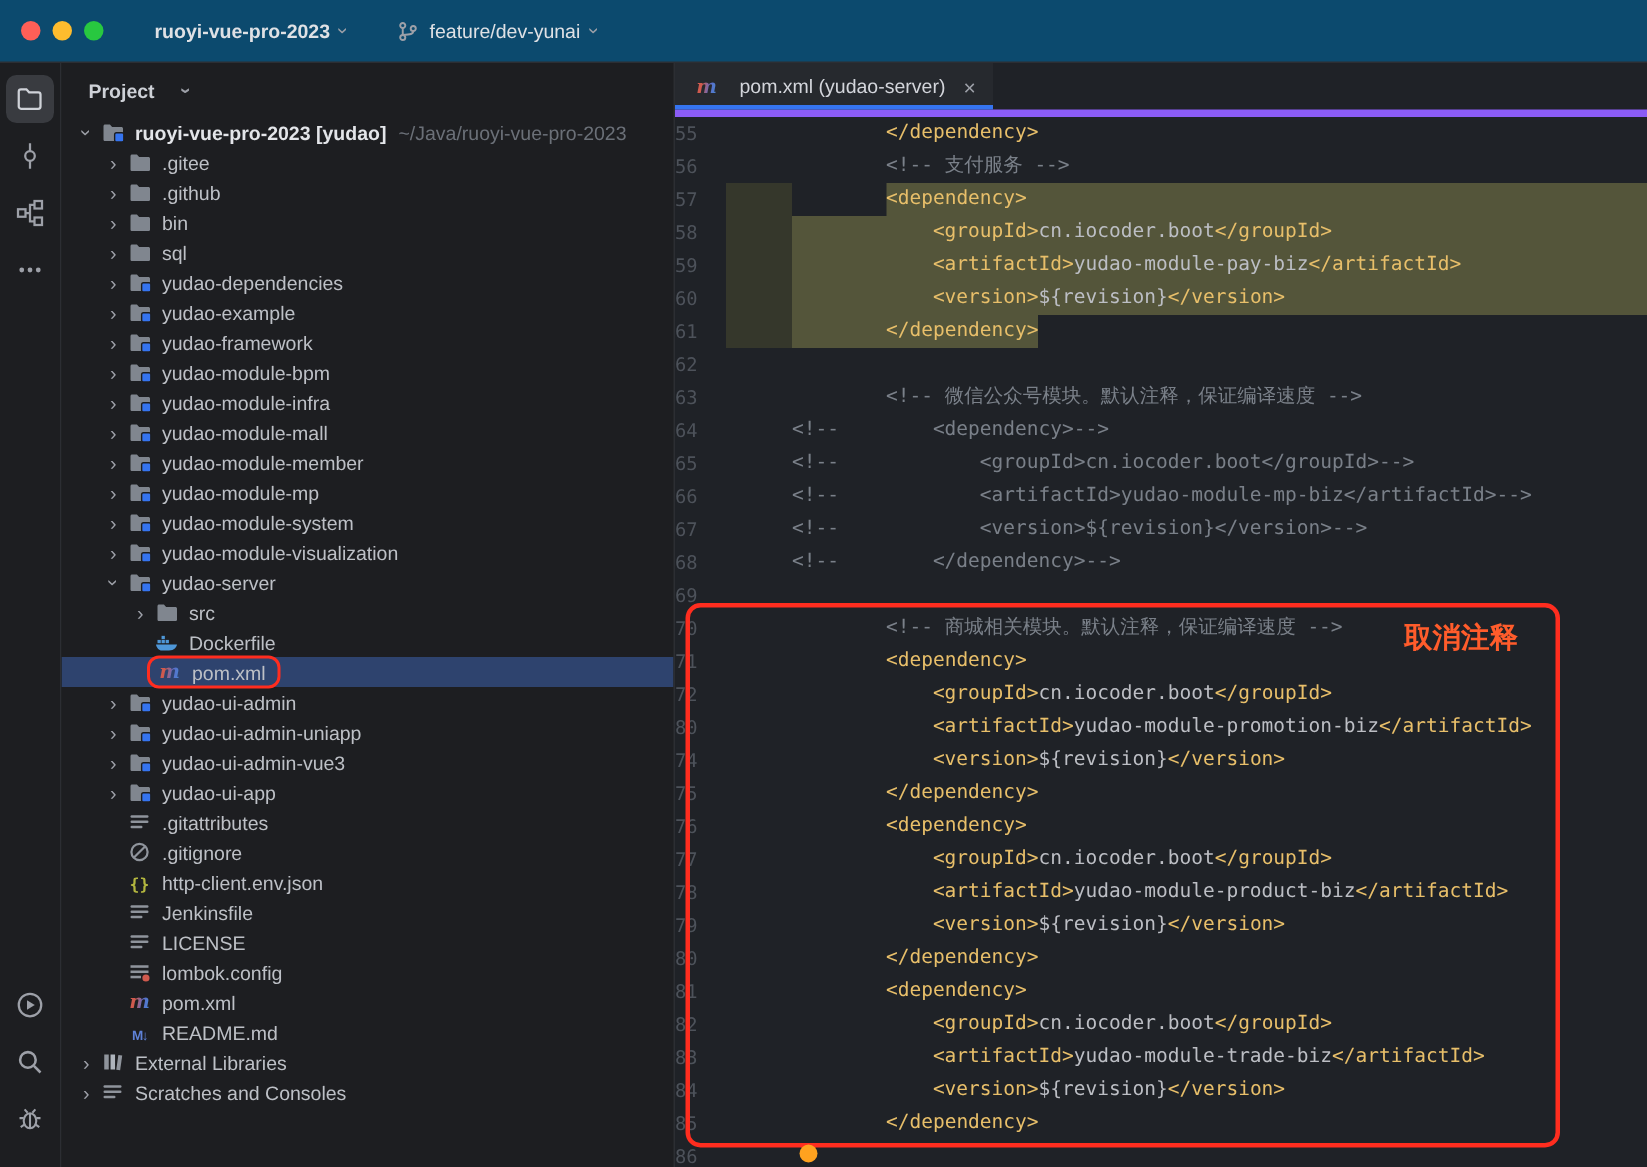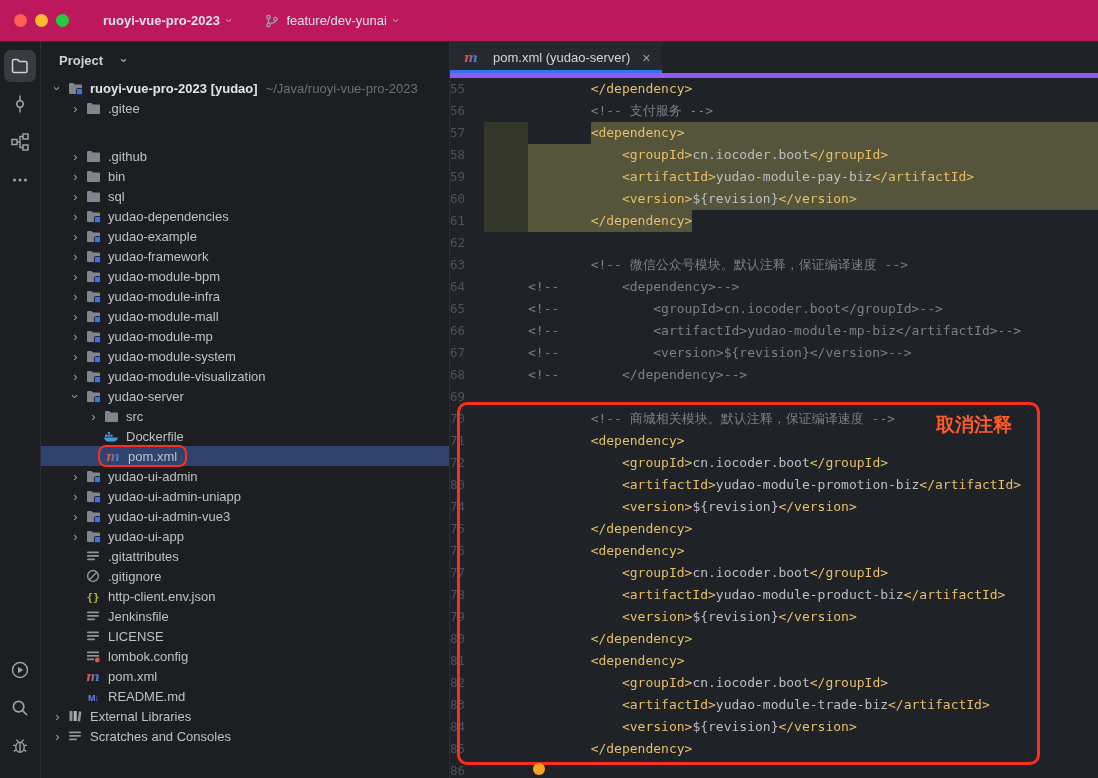--- a/index.html
+++ b/index.html
@@ -1,20 +1,20 @@
 <!DOCTYPE html>
 <html><head>
 <meta charset="utf-8">
 <style>
   * { margin:0; padding:0; box-sizing:border-box; }
   html,body { width:1098px; height:778px; overflow:hidden; }
   body { background:#1d1e21; font-family:"Liberation Sans",sans-serif; color:#bdc0c6; position:relative; }
 
   
-  .titlebar { height:42px; display:flex; align-items:center; padding-left:14px; background:#be185d; border-bottom:1px solid #2c2e33; }
+  .titlebar { height:42px; display:flex; align-items:center; padding-left:14px; background:#0c4a6e; border-bottom:1px solid #2c2e33; }
   .traffic { display:flex; gap:8px; margin-right:24px; }
   .light { width:13px; height:13px; border-radius:50%; }
   .widget { display:flex; align-items:center; gap:7px; font-size:13px; color:#dfe1e5; padding:5px 10px; border-radius:6px; margin-right:14px; }
   .widget .wname { font-weight:600; }
   .chev { display:inline-block; color:#9da0a8; font-size:13px; transform:rotate(90deg); line-height:1; }
   .chev::after { content:"›"; }
 
   
   .main { display:flex; height:736px; }
 
@@ -180,21 +180,21 @@
         </div>
         <div class="tree-row" style="padding-left: 26px;">
           <span class="arrow right"></span>
           <span class="ticon">
             <svg width="15" height="13" viewBox="0 0 16 14">
               <path d="M1 2.2c0-.7.5-1.2 1.2-1.2h3.4l1.6 1.8h6.6c.7 0 1.2.5 1.2 1.2v7.8c0 .7-.5 1.2-1.2 1.2H2.2c-.7 0-1.2-.5-1.2-1.2z" fill="#80868f"></path>
             </svg>
           </span>
           <span class="tlabel">.gitee</span>
         </div>
-        <div class="tree-row" style="padding-left: 26px; margin-top: 28px;">
+        <div class="tree-row" style="padding-left: 26px;">
           <span class="arrow right"></span>
           <span class="ticon">
             <svg width="15" height="13" viewBox="0 0 16 14">
               <path d="M1 2.2c0-.7.5-1.2 1.2-1.2h3.4l1.6 1.8h6.6c.7 0 1.2.5 1.2 1.2v7.8c0 .7-.5 1.2-1.2 1.2H2.2c-.7 0-1.2-.5-1.2-1.2z" fill="#80868f"></path>
             </svg>
           </span>
           <span class="tlabel">.github</span>
         </div>
         <div class="tree-row" style="padding-left: 26px;">
           <span class="arrow right"></span>
@@ -266,20 +266,30 @@
         </div>
         <div class="tree-row" style="padding-left: 26px;">
           <span class="arrow right"></span>
           <span class="ticon">
             <svg width="15" height="13" viewBox="0 0 16 14">
               <path d="M1 2.2c0-.7.5-1.2 1.2-1.2h3.4l1.6 1.8h6.6c.7 0 1.2.5 1.2 1.2v7.8c0 .7-.5 1.2-1.2 1.2H2.2c-.7 0-1.2-.5-1.2-1.2z" fill="#80868f"></path>
               <rect x="9" y="7" width="6.6" height="6.6" rx="1.3" fill="#3574f0" stroke="#1d1e21" stroke-width="1"></rect>
             </svg>
           </span>
           <span class="tlabel">yudao-module-mall</span>
+        </div>
+        <div class="tree-row" style="padding-left: 26px;">
+          <span class="arrow right"></span>
+          <span class="ticon">
+            <svg width="15" height="13" viewBox="0 0 16 14">
+              <path d="M1 2.2c0-.7.5-1.2 1.2-1.2h3.4l1.6 1.8h6.6c.7 0 1.2.5 1.2 1.2v7.8c0 .7-.5 1.2-1.2 1.2H2.2c-.7 0-1.2-.5-1.2-1.2z" fill="#80868f"></path>
+              <rect x="9" y="7" width="6.6" height="6.6" rx="1.3" fill="#3574f0" stroke="#1d1e21" stroke-width="1"></rect>
+            </svg>
+          </span>
+          <span class="tlabel">yudao-module-member</span>
         </div>
         <div class="tree-row" style="padding-left: 26px;">
           <span class="arrow right"></span>
           <span class="ticon">
             <svg width="15" height="13" viewBox="0 0 16 14">
               <path d="M1 2.2c0-.7.5-1.2 1.2-1.2h3.4l1.6 1.8h6.6c.7 0 1.2.5 1.2 1.2v7.8c0 .7-.5 1.2-1.2 1.2H2.2c-.7 0-1.2-.5-1.2-1.2z" fill="#80868f"></path>
               <rect x="9" y="7" width="6.6" height="6.6" rx="1.3" fill="#3574f0" stroke="#1d1e21" stroke-width="1"></rect>
             </svg>
           </span>
           <span class="tlabel">yudao-module-mp</span>

